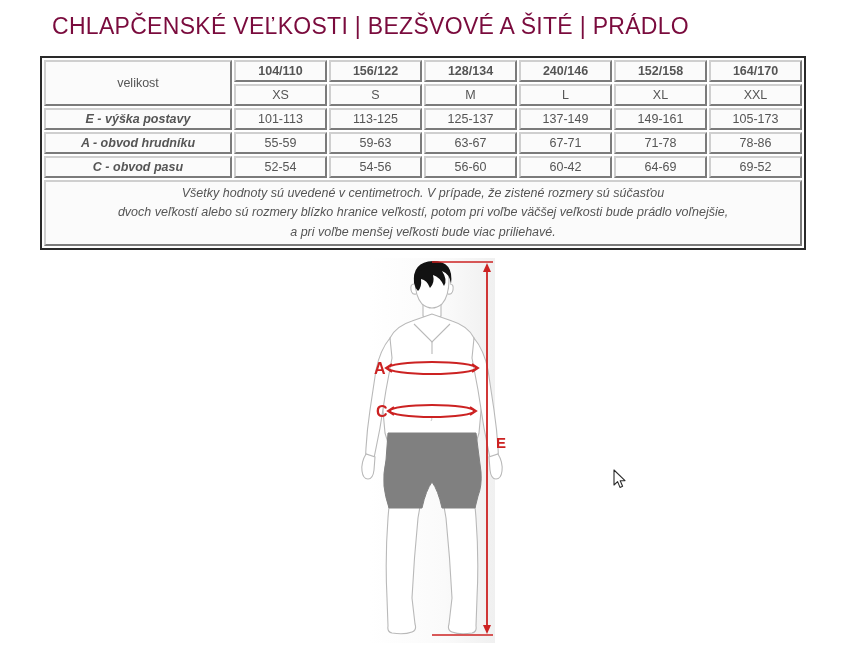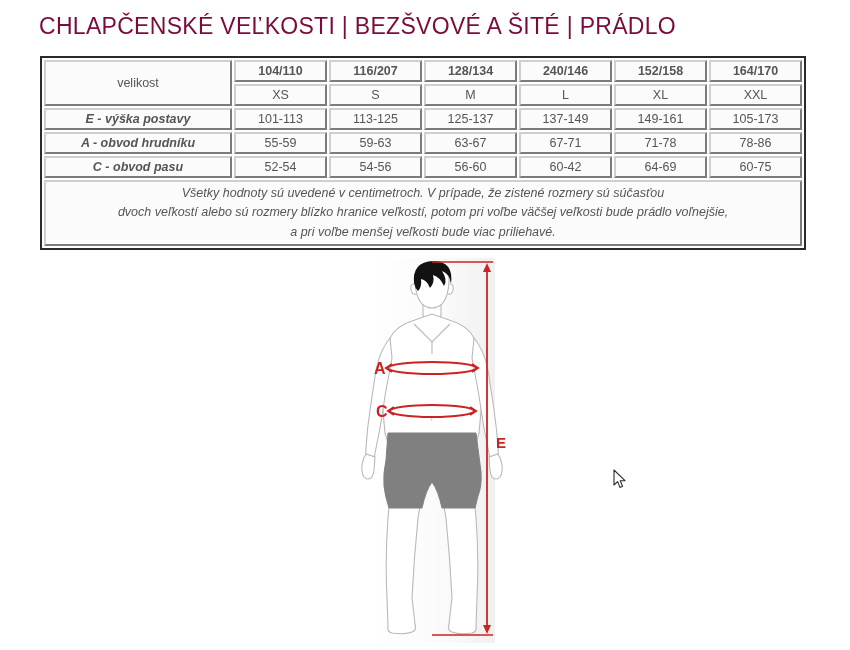--- a/index.html
+++ b/index.html
@@ -11,21 +11,21 @@
     height: 650px;
     background: #ffffff;
     font-family: "Liberation Sans", sans-serif;
     overflow: hidden;
     position: relative;
   }
 
   
   #page-title {
     position: absolute;
-    left: 39px;
+    left: 52px;
     top: 13px;
     font-size: 23px;
     font-weight: 400;
     letter-spacing: 0.3px;
     color: #7a0b3d;
     white-space: nowrap;
   }
 
   
   #size-table-wrap {
@@ -125,21 +125,21 @@
         <col>
         <col>
         <col>
         <col>
         <col>
     </colgroup>
     <tbody>
       <tr>
         <td class="corner" rowspan="2">velikost</td>
         <td class="colhead">104/110</td>
-        <td class="colhead">116/207</td>
+        <td class="colhead">156/122</td>
         <td class="colhead">128/134</td>
         <td class="colhead">240/146</td>
         <td class="colhead">152/158</td>
         <td class="colhead">164/170</td>
       </tr>
       <tr>
         <td class="sizecode">XS</td>
         <td class="sizecode">S</td>
         <td class="sizecode">M</td>
         <td class="sizecode">L</td>
@@ -167,21 +167,21 @@
         <td>78-86</td>
       </tr>
 
       <tr>
         <td class="rowlabel">C - obvod pasu</td>
         <td>52-54</td>
         <td>54-56</td>
         <td>56-60</td>
         <td>60-42</td>
         <td>64-69</td>
-        <td>60-75</td>
+        <td>69-52</td>
       </tr>
 
       <tr>
         <td class="note-cell" colspan="7">
           <div>Všetky hodnoty sú uvedené v centimetroch. V prípade, že zistené rozmery sú súčasťou</div>
           <div>dvoch veľkostí alebo sú rozmery blízko hranice veľkostí, potom pri voľbe väčšej veľkosti bude prádlo voľnejšie,</div>
           <div>a pri voľbe menšej veľkosti bude viac priliehavé.</div>
         </td>
       </tr>
     </tbody>

